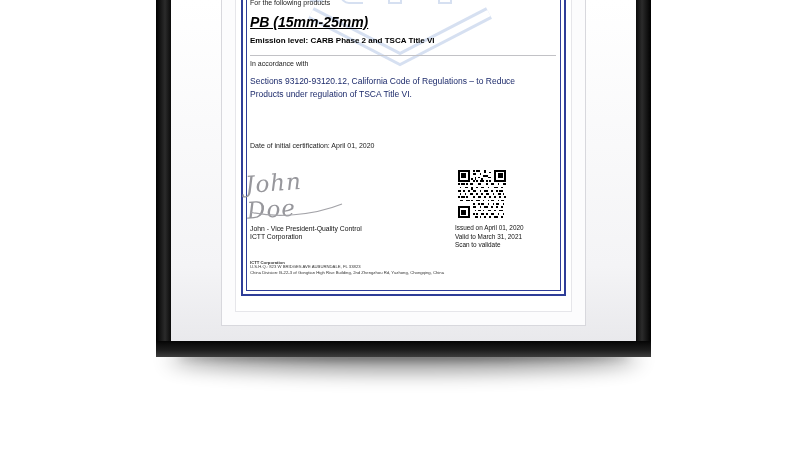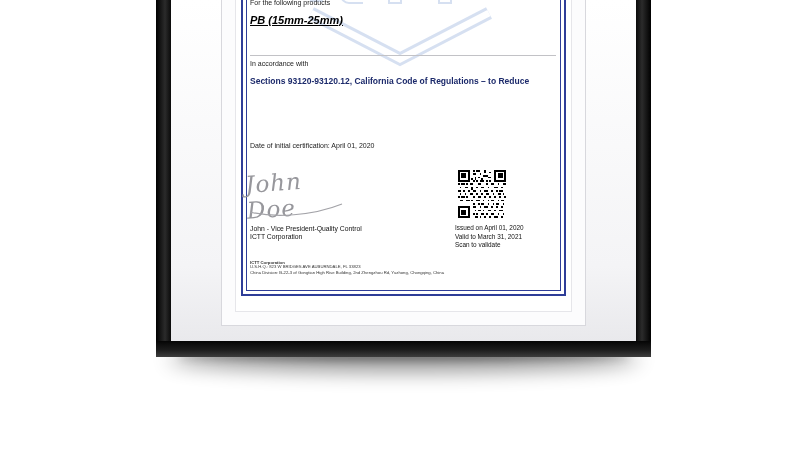--- a/index.html
+++ b/index.html
@@ -26,26 +26,26 @@
   
   .blue-outer{left:241px;top:-80px;width:325px;height:376px;border:2px solid #2e3d98;box-sizing:border-box;}
   .blue-inner{left:246px;top:-75px;width:315px;height:366px;border:1px solid #2e3d98;box-sizing:border-box;}
 
   
   .watermark{left:293px;top:-15px;width:215px;height:92px;opacity:.9;}
 
   
   .content{left:0;top:0;width:790px;height:453px;z-index:5;}
   .t-intro{left:250px;top:-1px;font-size:7px;color:#222;}
-  .t-product{left:250px;top:14px;font-size:11px;font-weight:bold;font-style:italic;
+  .t-product{left:250px;top:14px;font-size:14px;font-weight:bold;font-style:italic;
              text-decoration:underline;color:#000;text-align:right;}
   .t-emission{left:250px;top:36px;font-size:8px;font-weight:bold;color:#000;}
   .rule{left:250px;top:55px;width:306px;height:1px;background:#c2c2c6;}
   .t-accordance{left:250px;top:60px;font-size:7px;color:#222;}
-  .t-regulation{left:250px;top:75px;width:312px;font-size:8.5px;font-weight:bold;
+  .t-regulation{left:250px;top:75px;width:312px;font-size:8.5px;font-weight:normal;
                 color:#1c2a6b;line-height:13px;}
   .t-date{left:250px;top:142px;font-size:7px;color:#222;}
 
   .signature{left:246px;top:168px;width:110px;height:52px;}
   .signature .name{font-family:"DejaVu Serif",serif;font-style:italic;font-size:23px;
                    color:#97979c;transform:rotate(-4deg);display:inline-block;letter-spacing:1px;}
   .signature svg{position:absolute;left:0;top:30px;}
 
   .t-signatory{left:250px;top:224px;font-size:6.8px;color:#111;line-height:9px;}
   .t-org{left:250px;top:233px;font-size:6.8px;color:#111;}
@@ -84,27 +84,29 @@
     <path d="M18 28 L107 74 L196 28" stroke="#d2ddf0" stroke-width="13"></path>
     <path d="M18 28 L107 74 L196 28" stroke="#ffffff" stroke-width="7"></path>
   </svg>
 
   <div class="abs content">
 
     <div class="abs t-intro">For the following products</div>
 
     <div class="abs t-product">PB (15mm-25mm)</div>
 
+    <div class="abs t-emission">Emission level: CARB Phase 2 and TSCA Title VI</div>
 
     <div class="abs rule"></div>
 
     <div class="abs t-accordance">In accordance with</div>
 
     <div class="abs t-regulation">
       <div>Sections 93120-93120.12, California Code of Regulations – to Reduce</div>
+      <div>Products under regulation of TSCA Title VI.</div>
     </div>
 
     <div class="abs t-date">Date of initial certification: April 01, 2020</div>
 
     <div class="abs signature">
       <span class="name">John Doe</span>
       <svg width="100" height="20">
         <path d="M4 14 C 28 20, 66 18, 96 6" stroke="#a3a3a8" stroke-width="1.2" fill="none"></path>
       </svg>
     </div>

